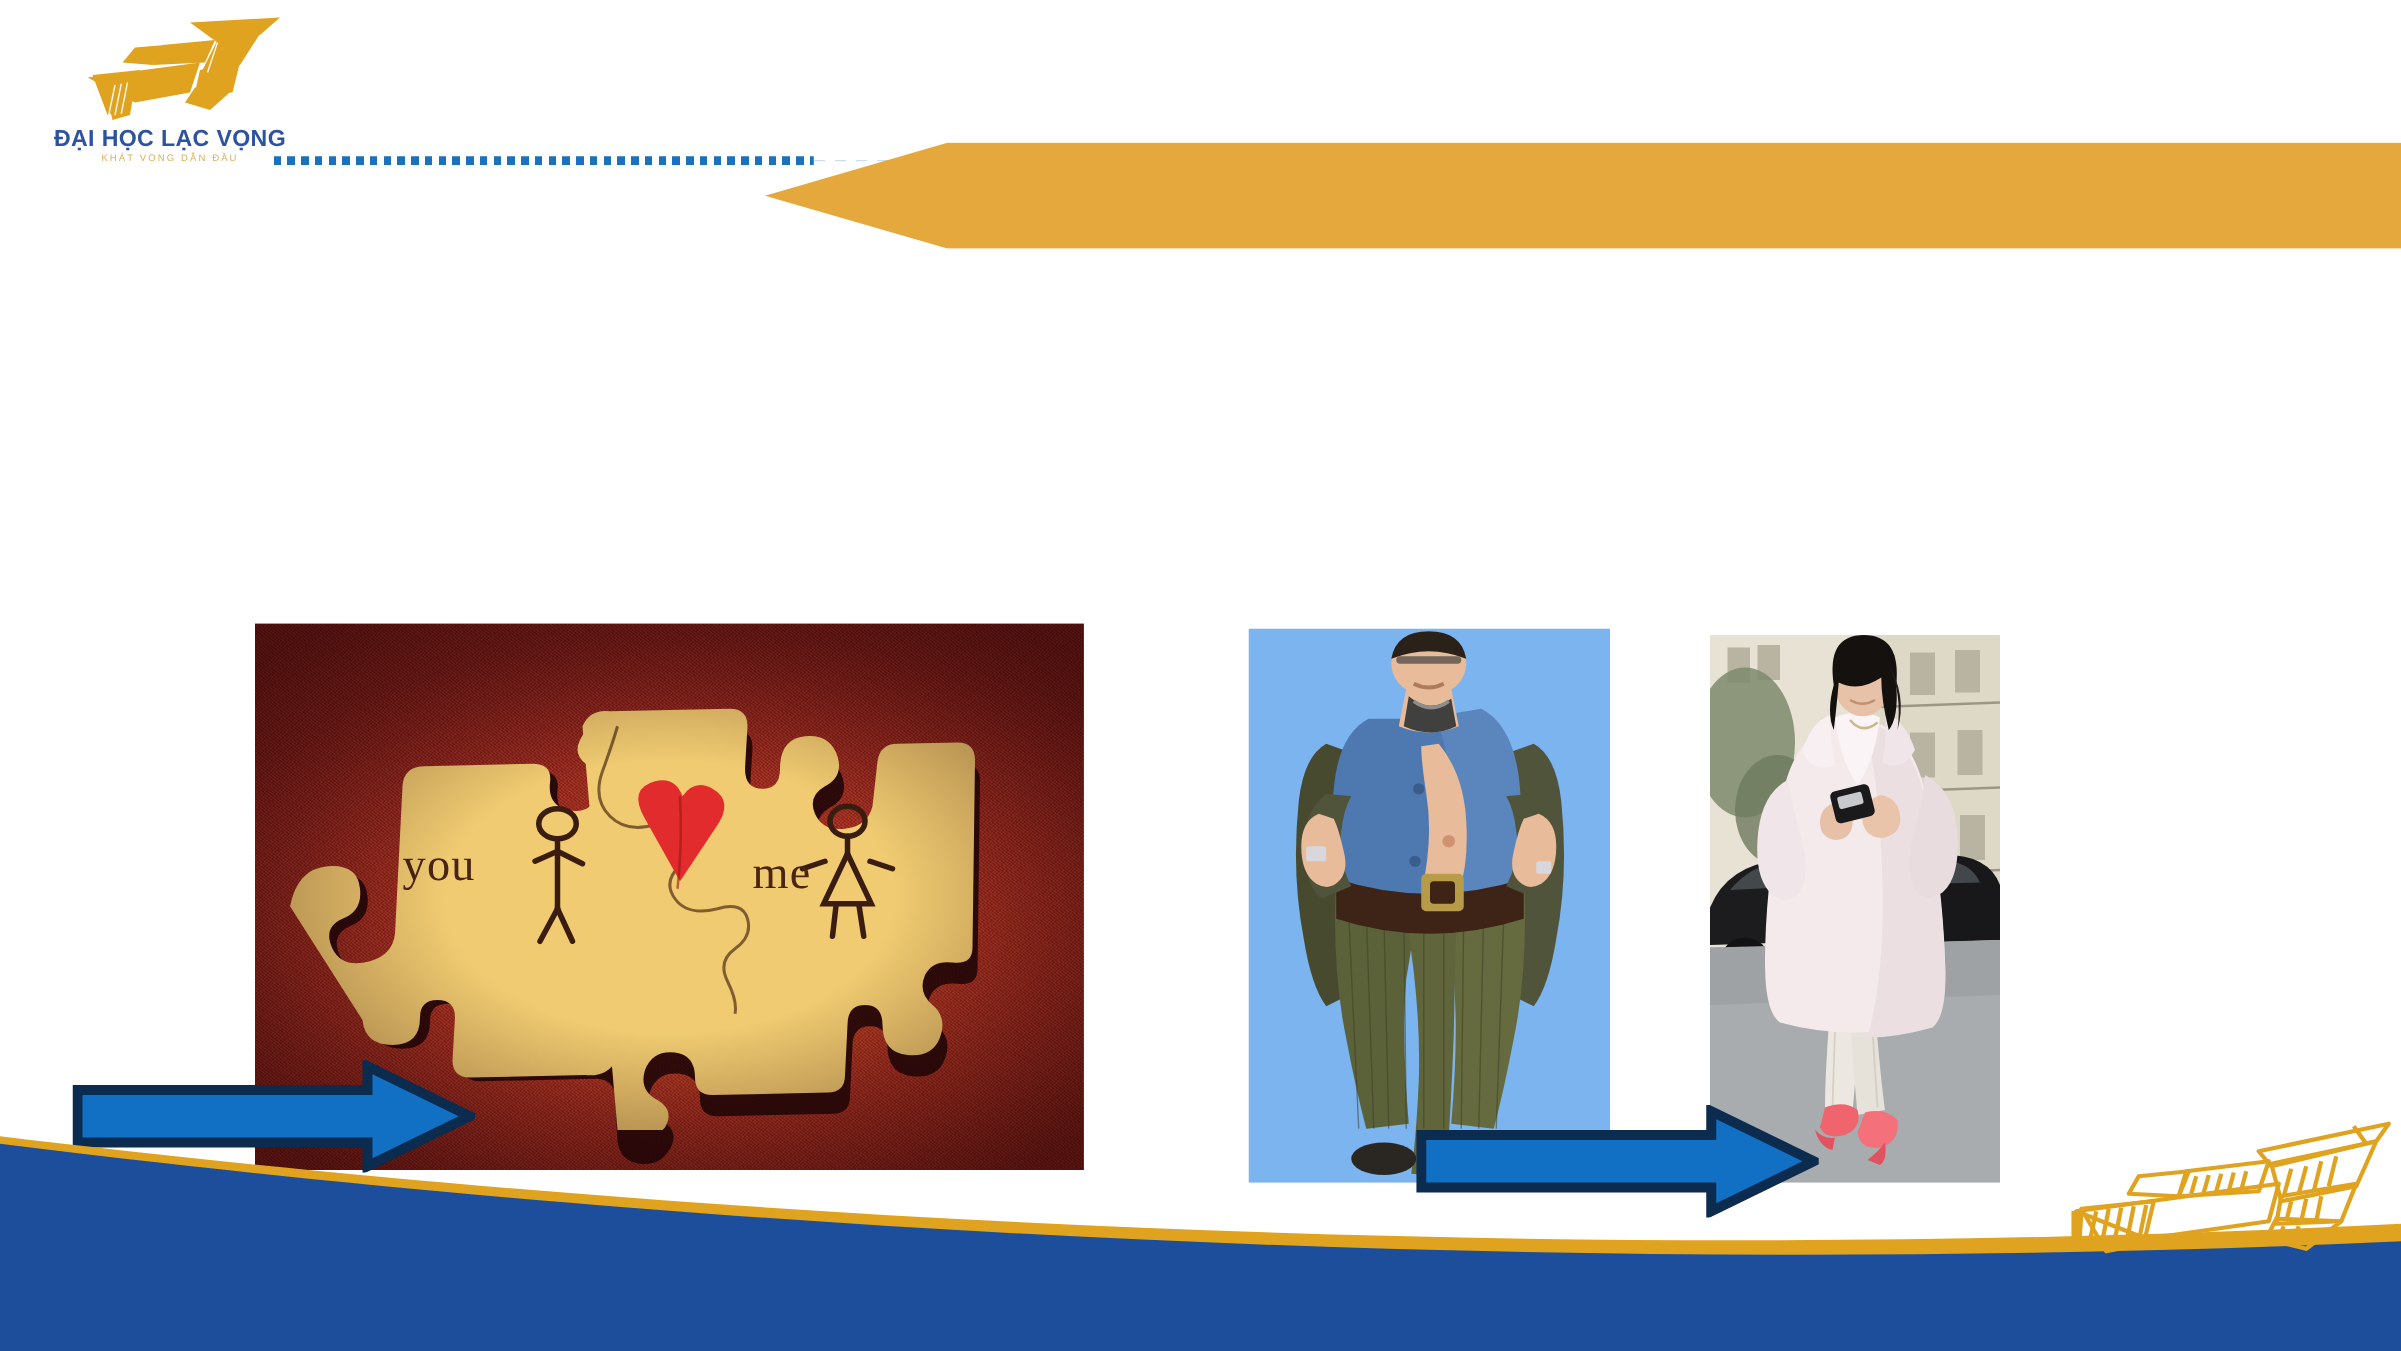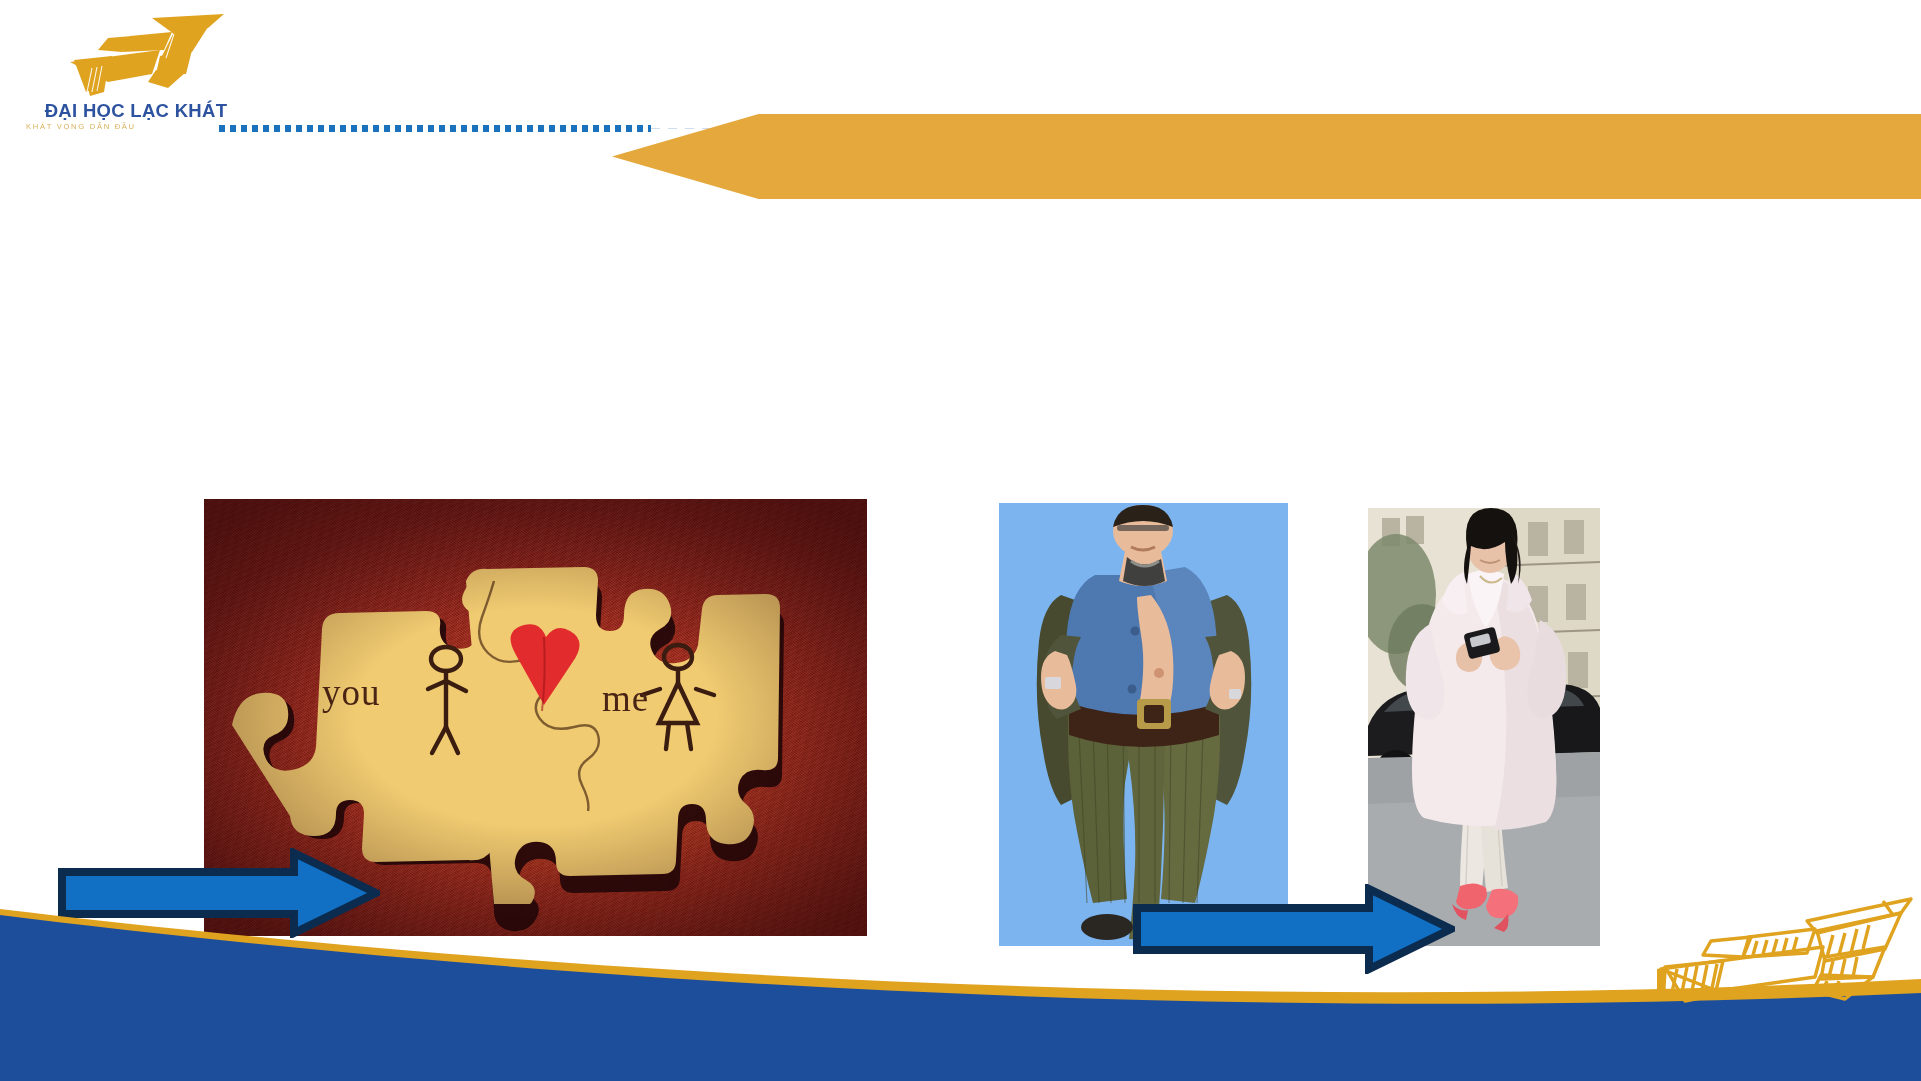--- a/index.html
+++ b/index.html
@@ -39,20 +39,21 @@
     text-align: center;
     white-space: nowrap;
   }
   .logo-tagline {
     position: absolute;
     left: 0px; top: 110px;
     width: 220px;
     font-size: 7.6px;
     letter-spacing: 1.7px;
     color: #d9b05a;
+    text-align: center;
     white-space: nowrap;
   }
 
   .dotted-rule {
     position: absolute;
     left: 219px; top: 125px;
     width: 432px; height: 7px;
     background-image: repeating-linear-gradient(
         to right,
         #1b72bc 0px, #1b72bc 6px,
@@ -186,21 +187,21 @@
         <path d="M18 48 L56 44 L48 72 L30 80 Z"></path>
         <path d="M28 60 L52 56 L48 80 L34 84 Z"></path>
       </g>
       <g stroke="#ffffff" stroke-width="1.1" fill="none" opacity="0.9">
         <path d="M36 56 L31 80"></path>
           <path d="M41 55 L36 80"></path>
           <path d="M46 54 L41 79"></path>
         <path d="M118 22 L110 46"></path>
       </g>
     </svg>
-    <div class="logo-name">ĐẠI HỌC LẠC KHÁT</div>
+    <div class="logo-name">ĐẠI HỌC LẠC VỌNG</div>
     <div class="logo-tagline">KHÁT VỌNG DẪN ĐẦU</div>
   </div>
 
   <div class="dotted-rule"></div>
   <div class="faint-rule"></div>
 
   <div class="gold-banner">
     <div class="banner-text"></div>
   </div>
 

